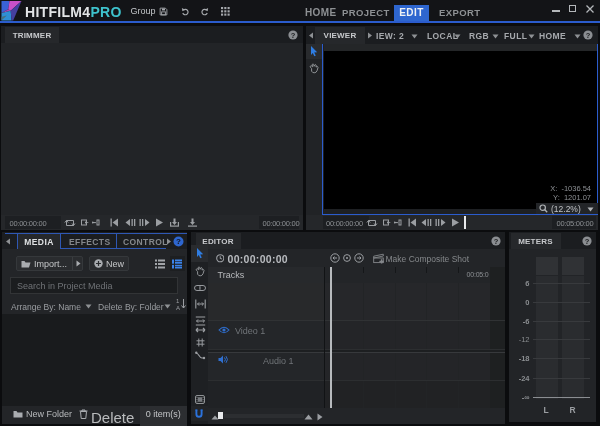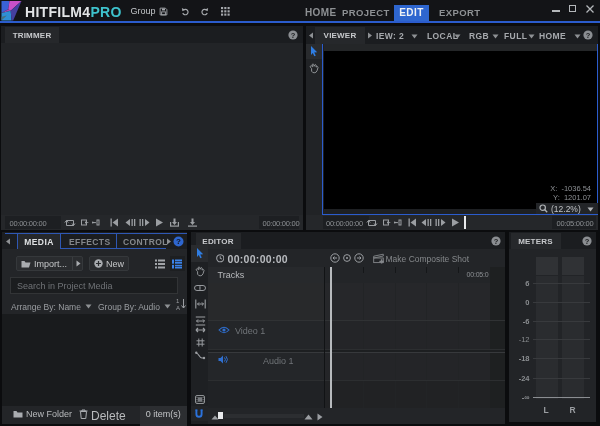--- a/index.html
+++ b/index.html
@@ -276,21 +276,21 @@
       </g>
     </svg>
 
     <div class="abs" style="left:8px;top:45px;width:168px;height:17px;background:#1b1d1f;border:1px solid #323436;"></div>
     <div class="abs" style="left:15px;top:49px;font-size:9px;color:#6f7276;">Search in Project Media</div>
 
     <div class="abs" style="left:9px;top:69.5px;font-size:8.5px;color:#9b9ea2;">Arrange By: Name</div>
     <svg class="abs" style="left:83px;top:72px;" width="7" height="5" viewBox="0 0 7 5">
         <polygon points="0.5,0.5 6.5,0.5 3.5,4.5" fill="#8e9194"></polygon>
       </svg>
-    <div class="abs" style="left:96px;top:69.5px;font-size:8.5px;color:#9b9ea2;">Group By: Audio</div>
+    <div class="abs" style="left:96px;top:69.5px;font-size:8.5px;color:#9b9ea2;">Delete By: Folder</div>
     <svg class="abs" style="left:161.5px;top:72px;" width="7" height="5" viewBox="0 0 7 5">
         <polygon points="0.5,0.5 6.5,0.5 3.5,4.5" fill="#8e9194"></polygon>
       </svg>
     <svg class="abs" style="left:174px;top:66px;" width="11" height="12" viewBox="0 0 11 12">
       <g fill="#9b9ea2" font-family="Liberation Sans">
         <text x="0" y="5" font-size="6">1</text>
           <text x="0" y="11.5" font-size="6">A</text>
         <path d="M7.5 1 v9 M7.5 10 l-2 -2.5 M7.5 10 l2 -2.5" stroke="#9b9ea2" fill="none"></path>
       </g>
     </svg>
@@ -298,21 +298,21 @@
     <div class="abs" style="left:0;top:82px;width:184.5px;height:92px;background:#191b1d;"></div>
 
     <svg class="abs" style="left:11px;top:178px;" width="10" height="8" viewBox="0 0 10 8">
       <path d="M0.5 7.5 V1 h3 l1 1.5 h5 v5 z" fill="#a9acb0"></path>
     </svg>
     <div class="abs" style="left:24px;top:177px;font-size:9px;color:#b9bbbd;">New Folder</div>
     <svg class="abs" style="left:77px;top:177px;" width="9" height="10" viewBox="0 0 9 10">
       <path d="M1.5 2.5 h6 l-0.7 7 h-4.6 z" fill="none" stroke="#a9acb0" stroke-width="1"></path>
       <path d="M0.5 2 h8 M3 2 v-1 h3 v1" fill="none" stroke="#a9acb0" stroke-width="1"></path>
     </svg>
-    <div class="abs" style="left:89px;top:177px;font-size:12px;color:#b9bbbd;">Delete</div>
+    <div class="abs" style="left:89px;top:177px;font-size:15px;color:#b9bbbd;">Delete</div>
     <div class="abs" style="left:138px;top:174px;width:46.5px;height:25px;background:#2c2e31;color:#c3c5c7;font-size:9px;text-align:center;line-height:17px;">0 item(s)</div>
   </div>
 
   <div class="abs panel" style="left:190.5px;top:232px;width:314.5px;height:191.5px;">
     <div class="abs hdr" style="left:0;top:0;width:314.5px;height:17px;"></div>
     <div class="abs tab" style="left:5px;top:1px;width:45px;height:16px;line-height:17px;">EDITOR</div>
     <svg class="abs" style="left:300px;top:4px;" width="10" height="10" viewBox="0 0 10 10">
       <circle cx="5" cy="5" r="4.6" fill="#8b8e92"></circle>
       <text x="5" y="7.6" font-size="7.5" font-weight="bold" text-anchor="middle" fill="#1c1e20" font-family="Liberation Sans">?</text>
     </svg>

